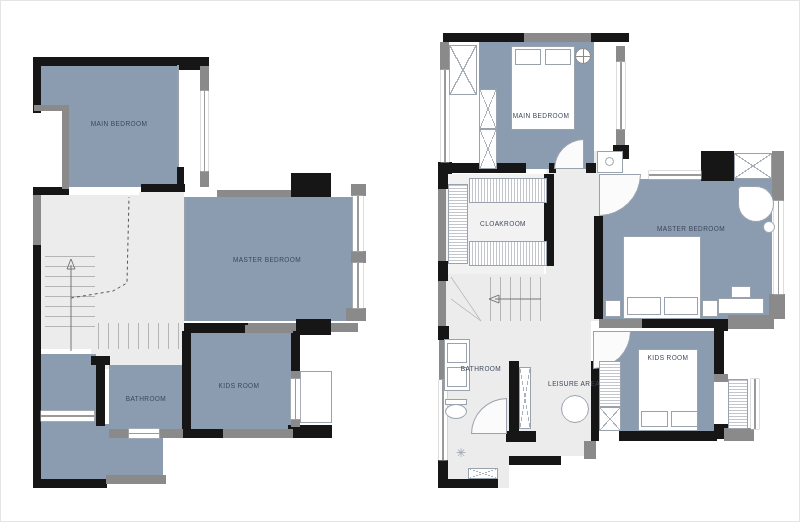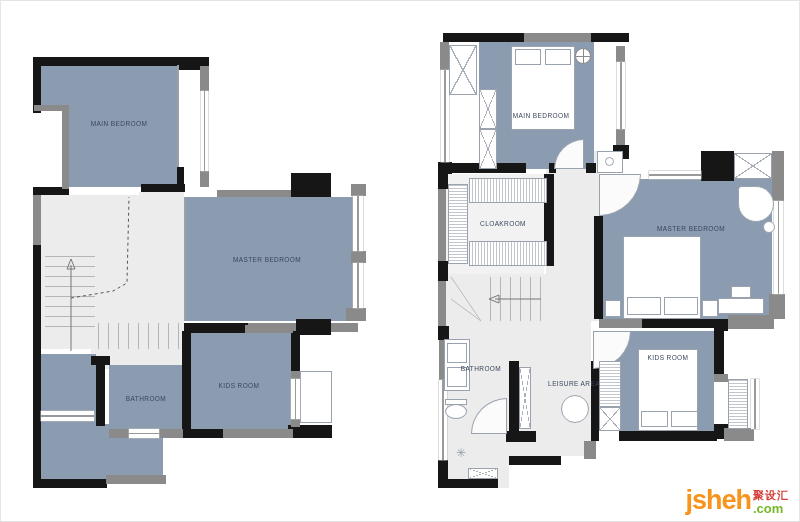--- a/index.html
+++ b/index.html
@@ -235,20 +235,13 @@
   <svg width="800" height="522" viewBox="0 0 800 522">
     <polyline points="70,297 112,290 126,282 128,196" fill="none" stroke="#555" stroke-width="1" stroke-dasharray="3,3"></polyline>
     <line x1="70" y1="350" x2="70" y2="264" stroke="#777" stroke-width="1"></line>
     <polygon points="70,258 66,268 74,268" fill="none" stroke="#777" stroke-width="1"></polygon>
     <line x1="540" y1="298" x2="494" y2="298" stroke="#777" stroke-width="1"></line>
     <polygon points="488,298 498,294 498,302" fill="none" stroke="#777" stroke-width="1"></polygon>
     <line x1="450" y1="276" x2="480" y2="320" stroke="#bbb" stroke-width="1"></line>
     <line x1="450" y1="298" x2="480" y2="320" stroke="#bbb" stroke-width="1"></line>
   </svg>
 
-  <div id="logo">
-    <span class="brand">jsheh</span>
-    <span class="col">
-      <span class="cn">聚设汇</span>
-      <span class="tld">.com</span>
-    </span>
-  </div>
 </div>
 
 </body></html>

